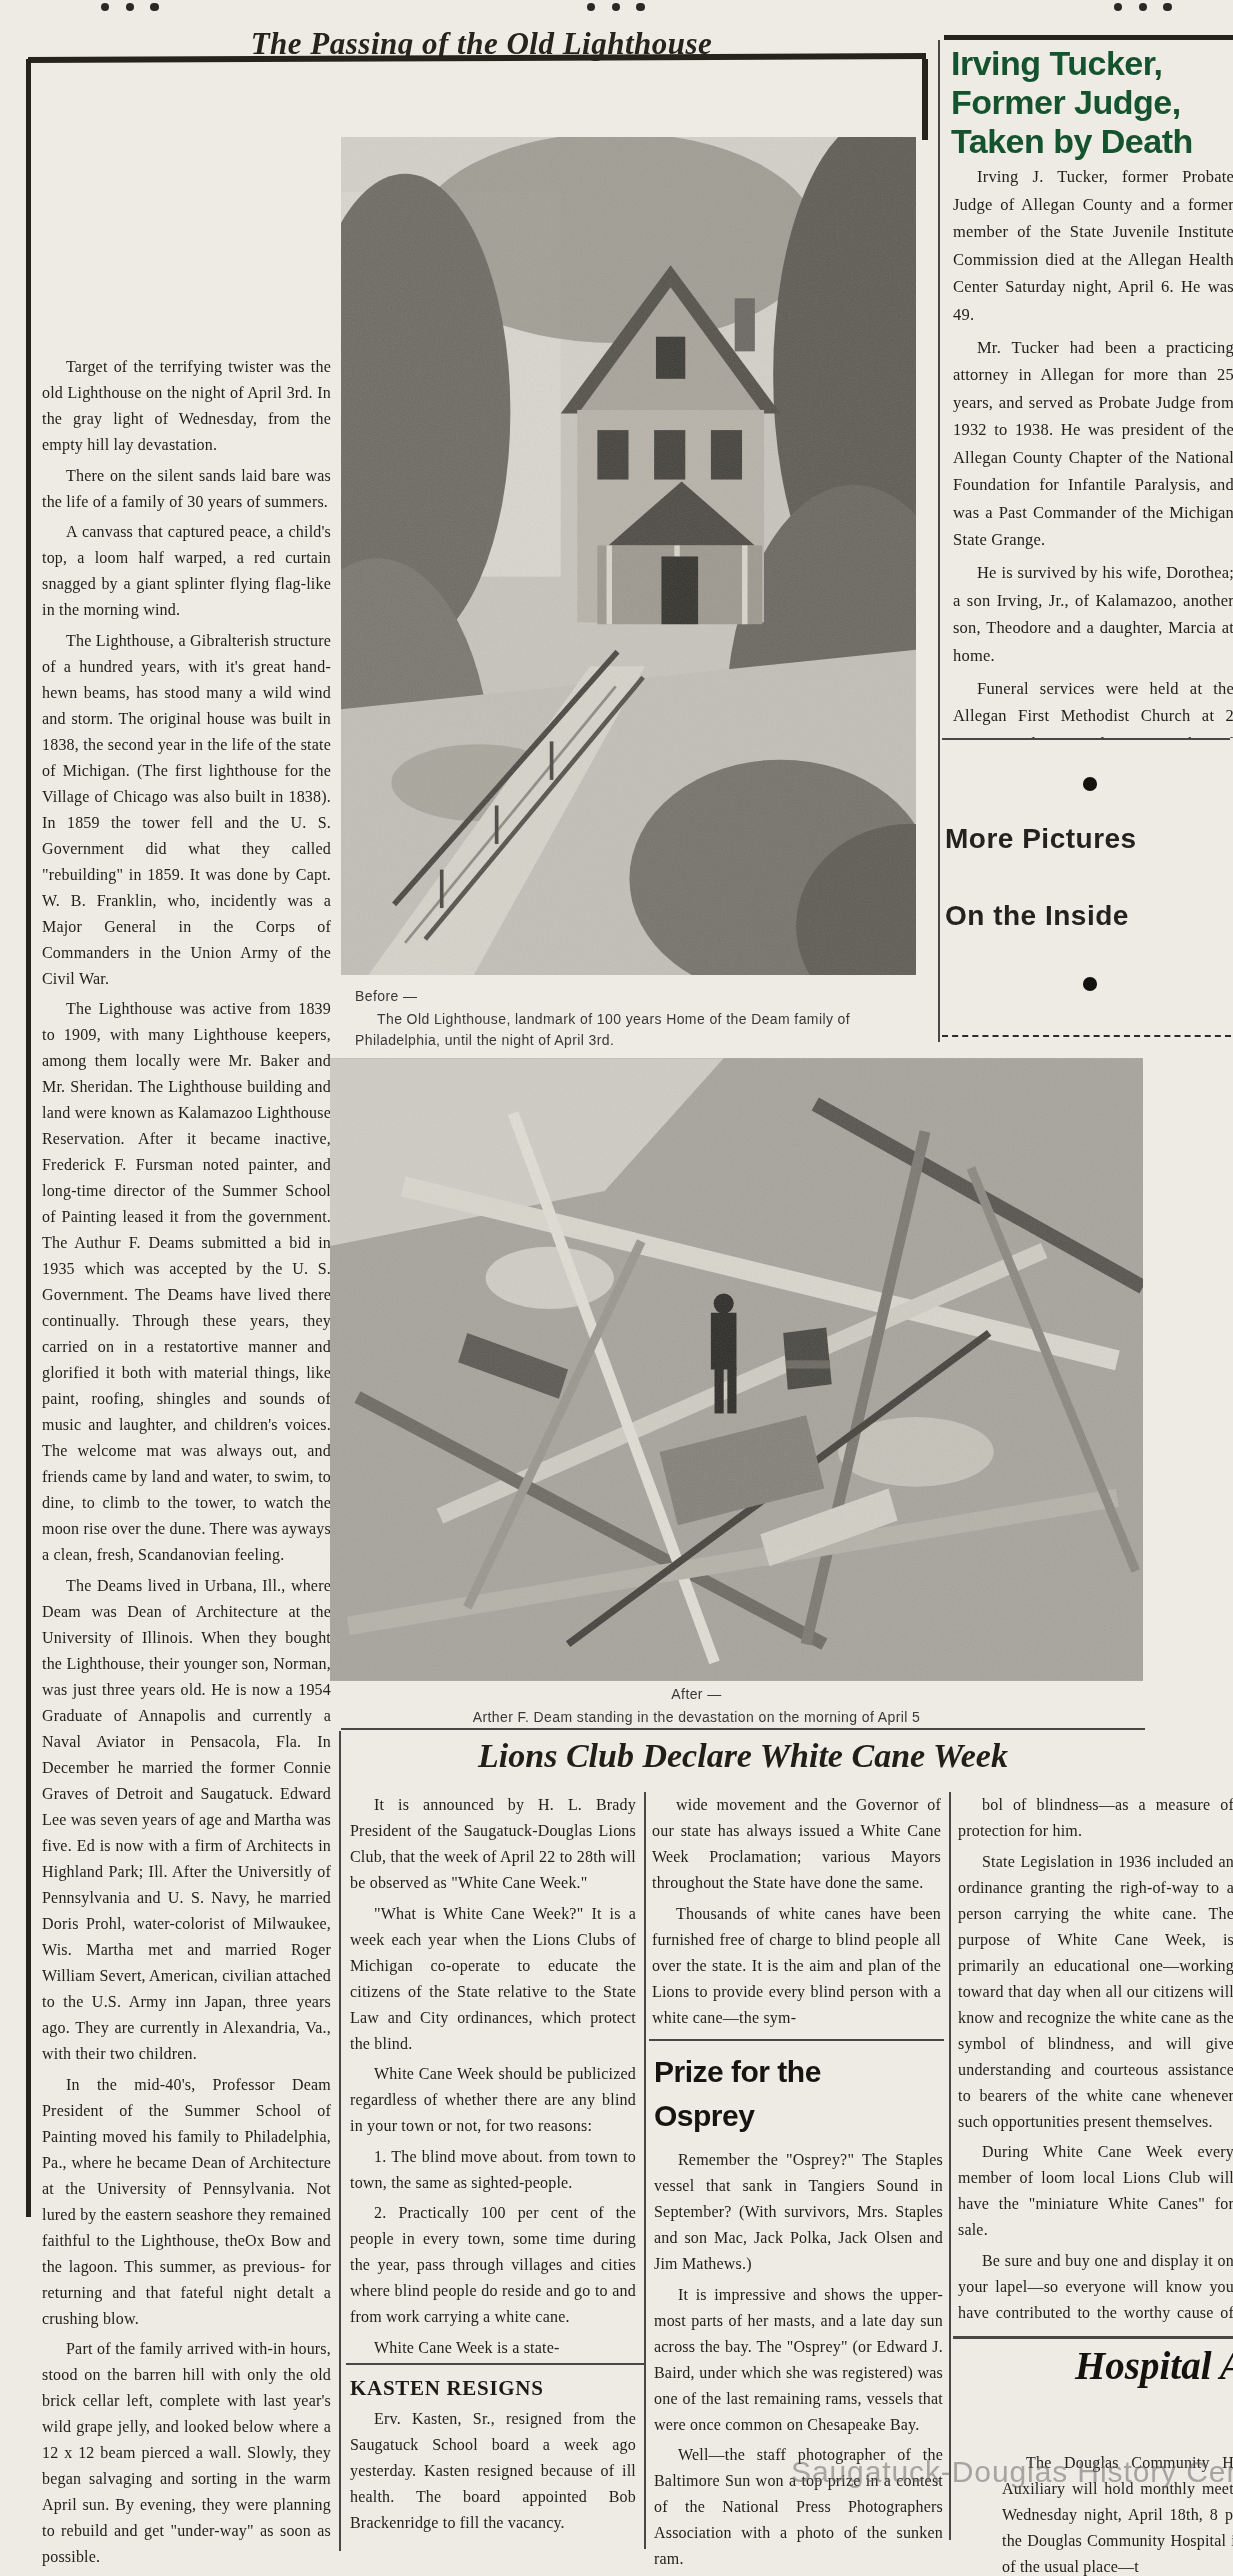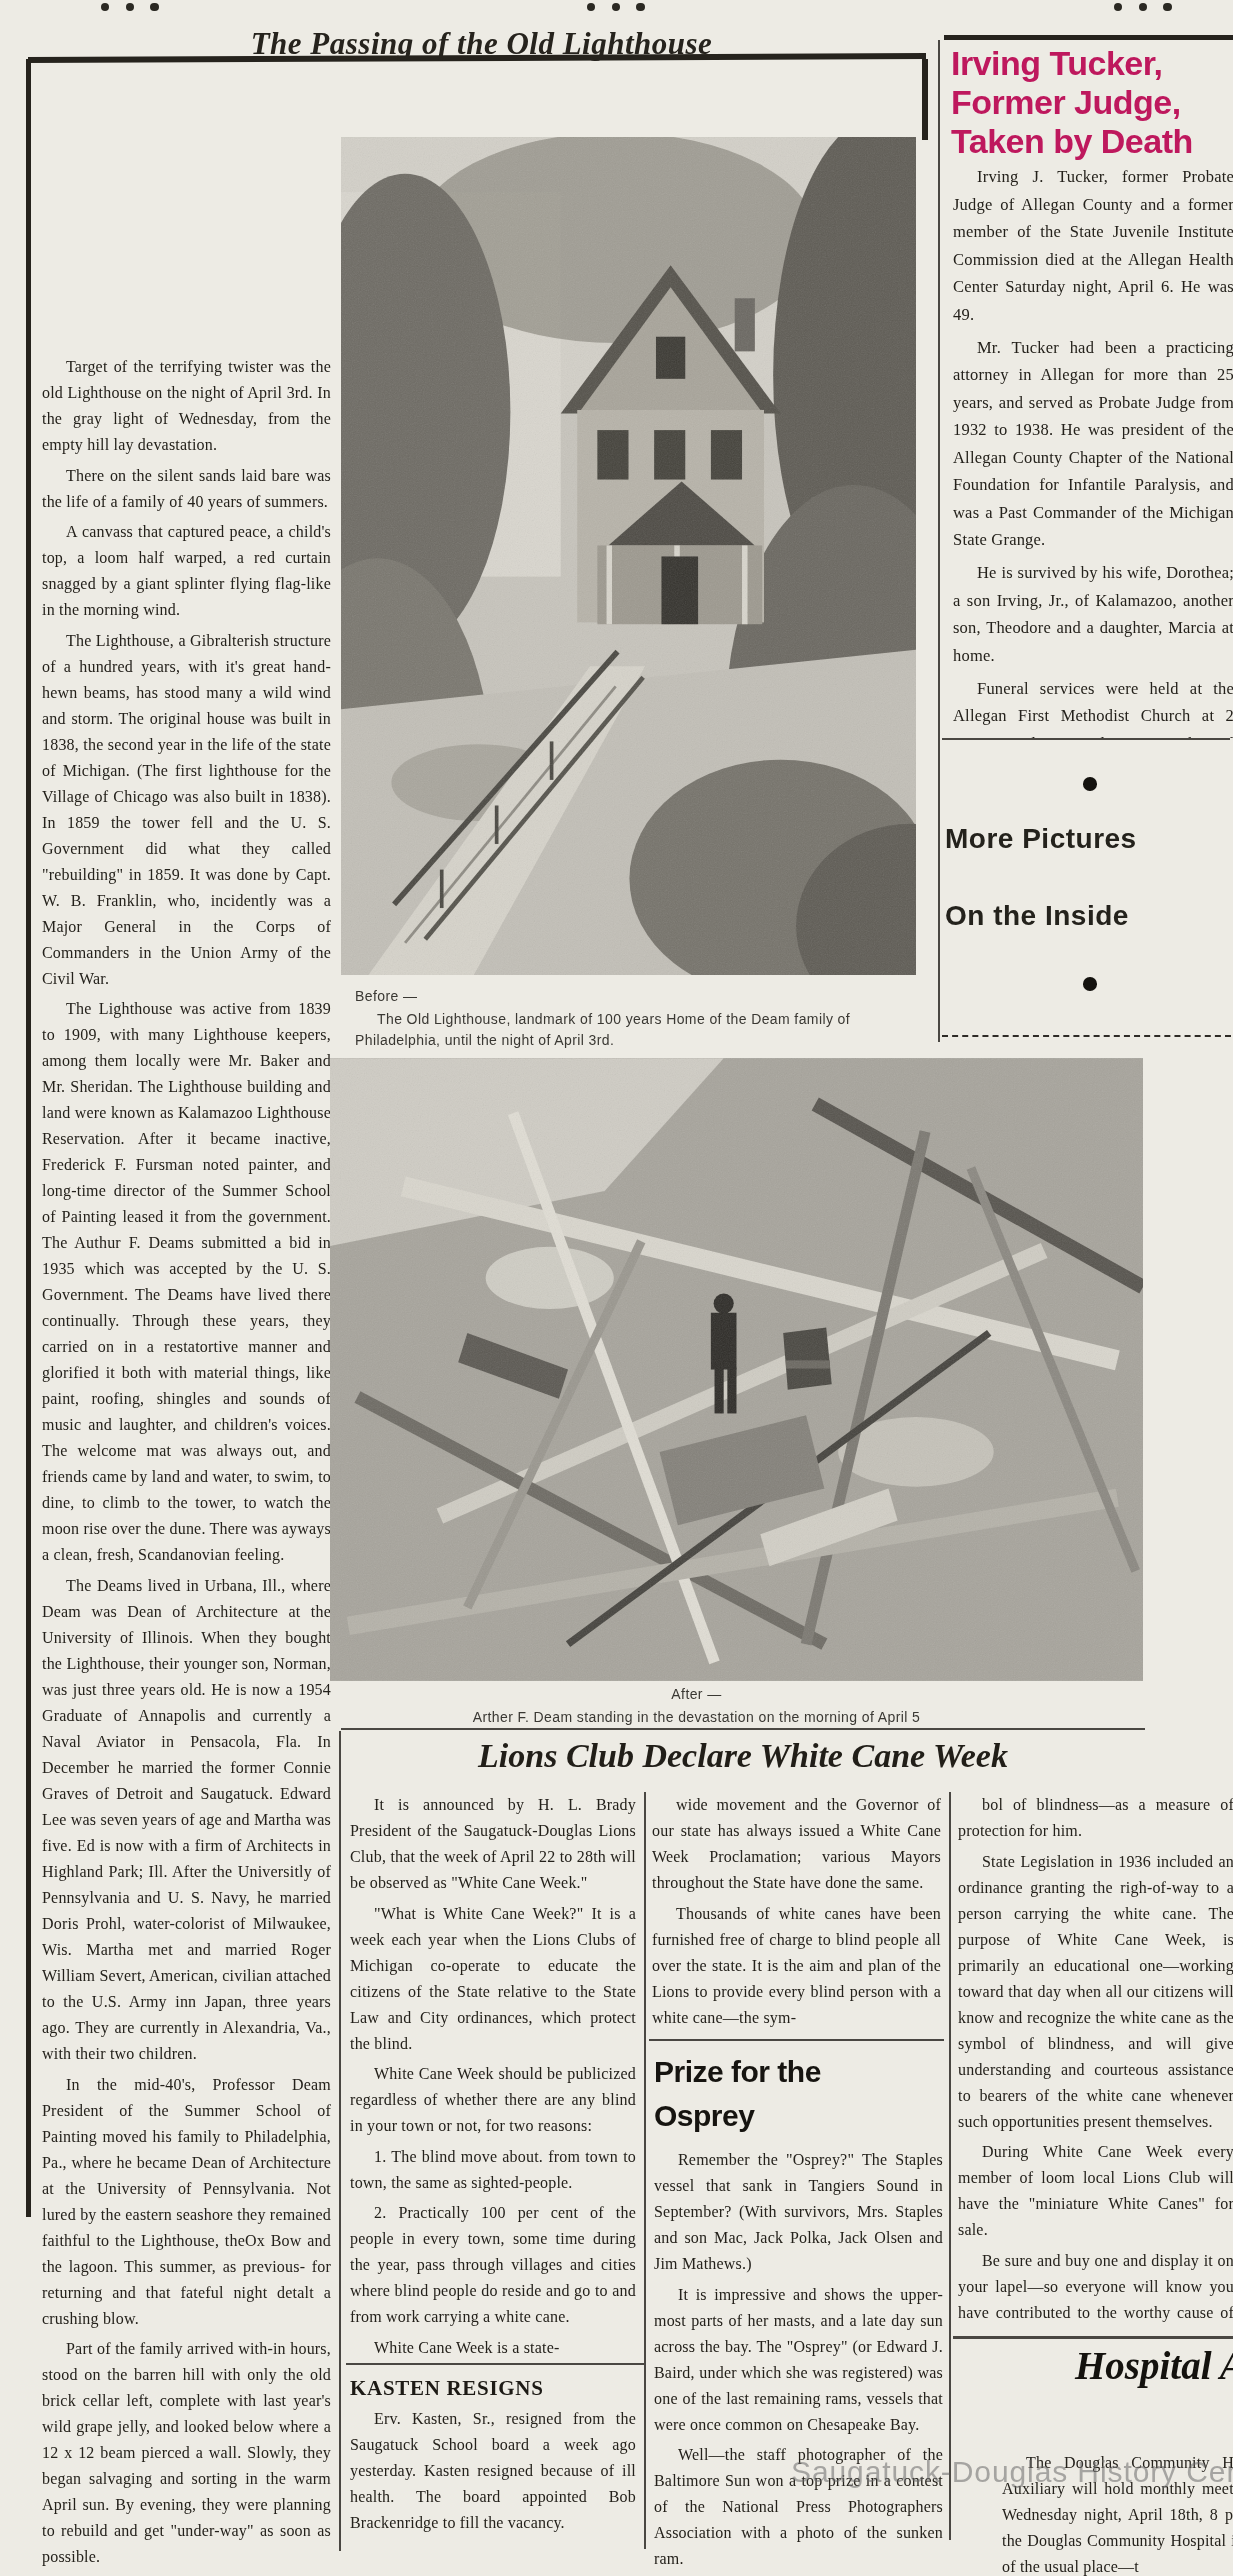--- a/index.html
+++ b/index.html
@@ -29,21 +29,21 @@
 
   .caption { position:absolute; font-family:"Liberation Sans",sans-serif;
     font-size:14px; line-height:21px; color:#3a3833; letter-spacing:0.4px; }
   .caption .cap-label { margin:0 0 1.8px 0; }
   .caption p { margin:0; text-indent:22px; }
   .caption.centered { text-align:center; }
   .caption.centered p { text-indent:0; }
 
   .tucker-headline { position:absolute; left:951px; top:44px; width:283px;
     font-family:"Liberation Sans",sans-serif; font-weight:700; font-size:34px;
-    line-height:39px; letter-spacing:-0.5px; color:#be185d; }
+    line-height:39px; letter-spacing:-0.5px; color:#14532d; }
   .tucker-body { position:absolute; left:953px; top:163px; width:281px; height:575px;
     font-size:16.5px; line-height:27.5px; }
   .tucker-body p { margin:0 0 5.5px 0; }
 
   .promo-line { position:absolute; left:945px; font-family:"Liberation Sans",sans-serif;
     font-weight:700; font-size:28px; letter-spacing:0.5px; color:#24221c; }
   .dot { position:absolute; width:13.7px; height:13.7px; border-radius:50%; background:#14120e; }
   .dashed-rule { position:absolute; border-top:2.7px dashed #2e2b26; }
 
   .lions-headline { position:absolute; left:341px; top:1737px; width:804px; margin:0;
@@ -84,21 +84,21 @@
     </div>
 
   <div class="rule" style="left:27.5px;top:57px;width:898px;height:5.5px;transform:rotate(-0.25deg);transform-origin:left center;"></div>
   <div class="rule" style="left:26px;top:59px;width:4.6px;height:2158px;"></div>
   <div class="rule" style="left:922px;top:59px;width:5.5px;height:81px;"></div>
 
   <h1 class="main-title">The Passing of the Old Lighthouse</h1>
 
   <div class="abs body-copy" style="left:42px;top:354px;width:289px;height:2217px;">
       <p>Target of the terrifying twister was the old Lighthouse on the night of April 3rd. In the gray light of Wednesday, from the empty hill lay devastation.</p>
-      <p>There on the silent sands laid bare was the life of a family of 40 years of summers.</p>
+      <p>There on the silent sands laid bare was the life of a family of 30 years of summers.</p>
       <p>A canvass that captured peace, a child's top, a loom half warped, a red curtain snagged by a giant splinter flying flag-like in the morning wind.</p>
       <p>The Lighthouse, a Gibralterish structure of a hundred years, with it's great hand-hewn beams, has stood many a wild wind and storm. The original house was built in 1838, the second year in the life of the state of Michigan. (The first lighthouse for the Village of Chicago was also built in 1838). In 1859 the tower fell and the U. S. Government did what they called "rebuilding" in 1859. It was done by Capt. W. B. Franklin, who, incidently was a Major General in the Corps of Commanders in the Union Army of the Civil War.</p>
       <p>The Lighthouse was active from 1839 to 1909, with many Lighthouse keepers, among them locally were Mr. Baker and Mr. Sheridan. The Lighthouse building and land were known as Kalamazoo Lighthouse Reservation. After it became inactive, Frederick F. Fursman noted painter, and long-time director of the Summer School of Painting leased it from the government. The Authur F. Deams submitted a bid in 1935 which was accepted by the U. S. Government. The Deams have lived there continually. Through these years, they carried on in a restatortive manner and glorified it both with material things, like paint, roofing, shingles and sounds of music and laughter, and children's voices. The welcome mat was always out, and friends came by land and water, to swim, to dine, to climb to the tower, to watch the moon rise over the dune. There was ayways a clean, fresh, Scandanovian feeling.</p>
       <p>The Deams lived in Urbana, Ill., where Deam was Dean of Architecture at the University of Illinois. When they bought the Lighthouse, their younger son, Norman, was just three years old. He is now a 1954 Graduate of Annapolis and currently a Naval Aviator in Pensacola, Fla. In December he married the former Connie Graves of Detroit and Saugatuck. Edward Lee was seven years of age and Martha was five. Ed is now with a firm of Architects in Highland Park; Ill. After the Universitly of Pennsylvania and U. S. Navy, he married Doris Prohl, water-colorist of Milwaukee, Wis. Martha met and married Roger William Severt, American, civilian attached to the U.S. Army inn Japan, three years ago. They are currently in Alexandria, Va., with their two children.</p>
       <p>In the mid-40's, Professor Deam President of the Summer School of Painting moved his family to Philadelphia, Pa., where he became Dean of Architecture at the University of Pennsylvania. Not lured by the eastern seashore they remained faithful to the Lighthouse, theOx Bow and the lagoon. This summer, as previous- for returning and that fateful night detalt a crushing blow.</p>
       <p>Part of the family arrived with-in hours, stood on the barren hill with only the old brick cellar left, complete with last year's wild grape jelly, and looked below where a 12 x 12 beam pierced a wall. Slowly, they began salvaging and sorting in the warm April sun. By evening, they were planning to rebuild and get "under-way" as soon as possible.</p>
     </div>
 
   <figure class="photo" style="left:341px;top:137px;width:575px;height:838px;margin:0;">
     <svg width="575" height="838" viewBox="0 0 628 915">

